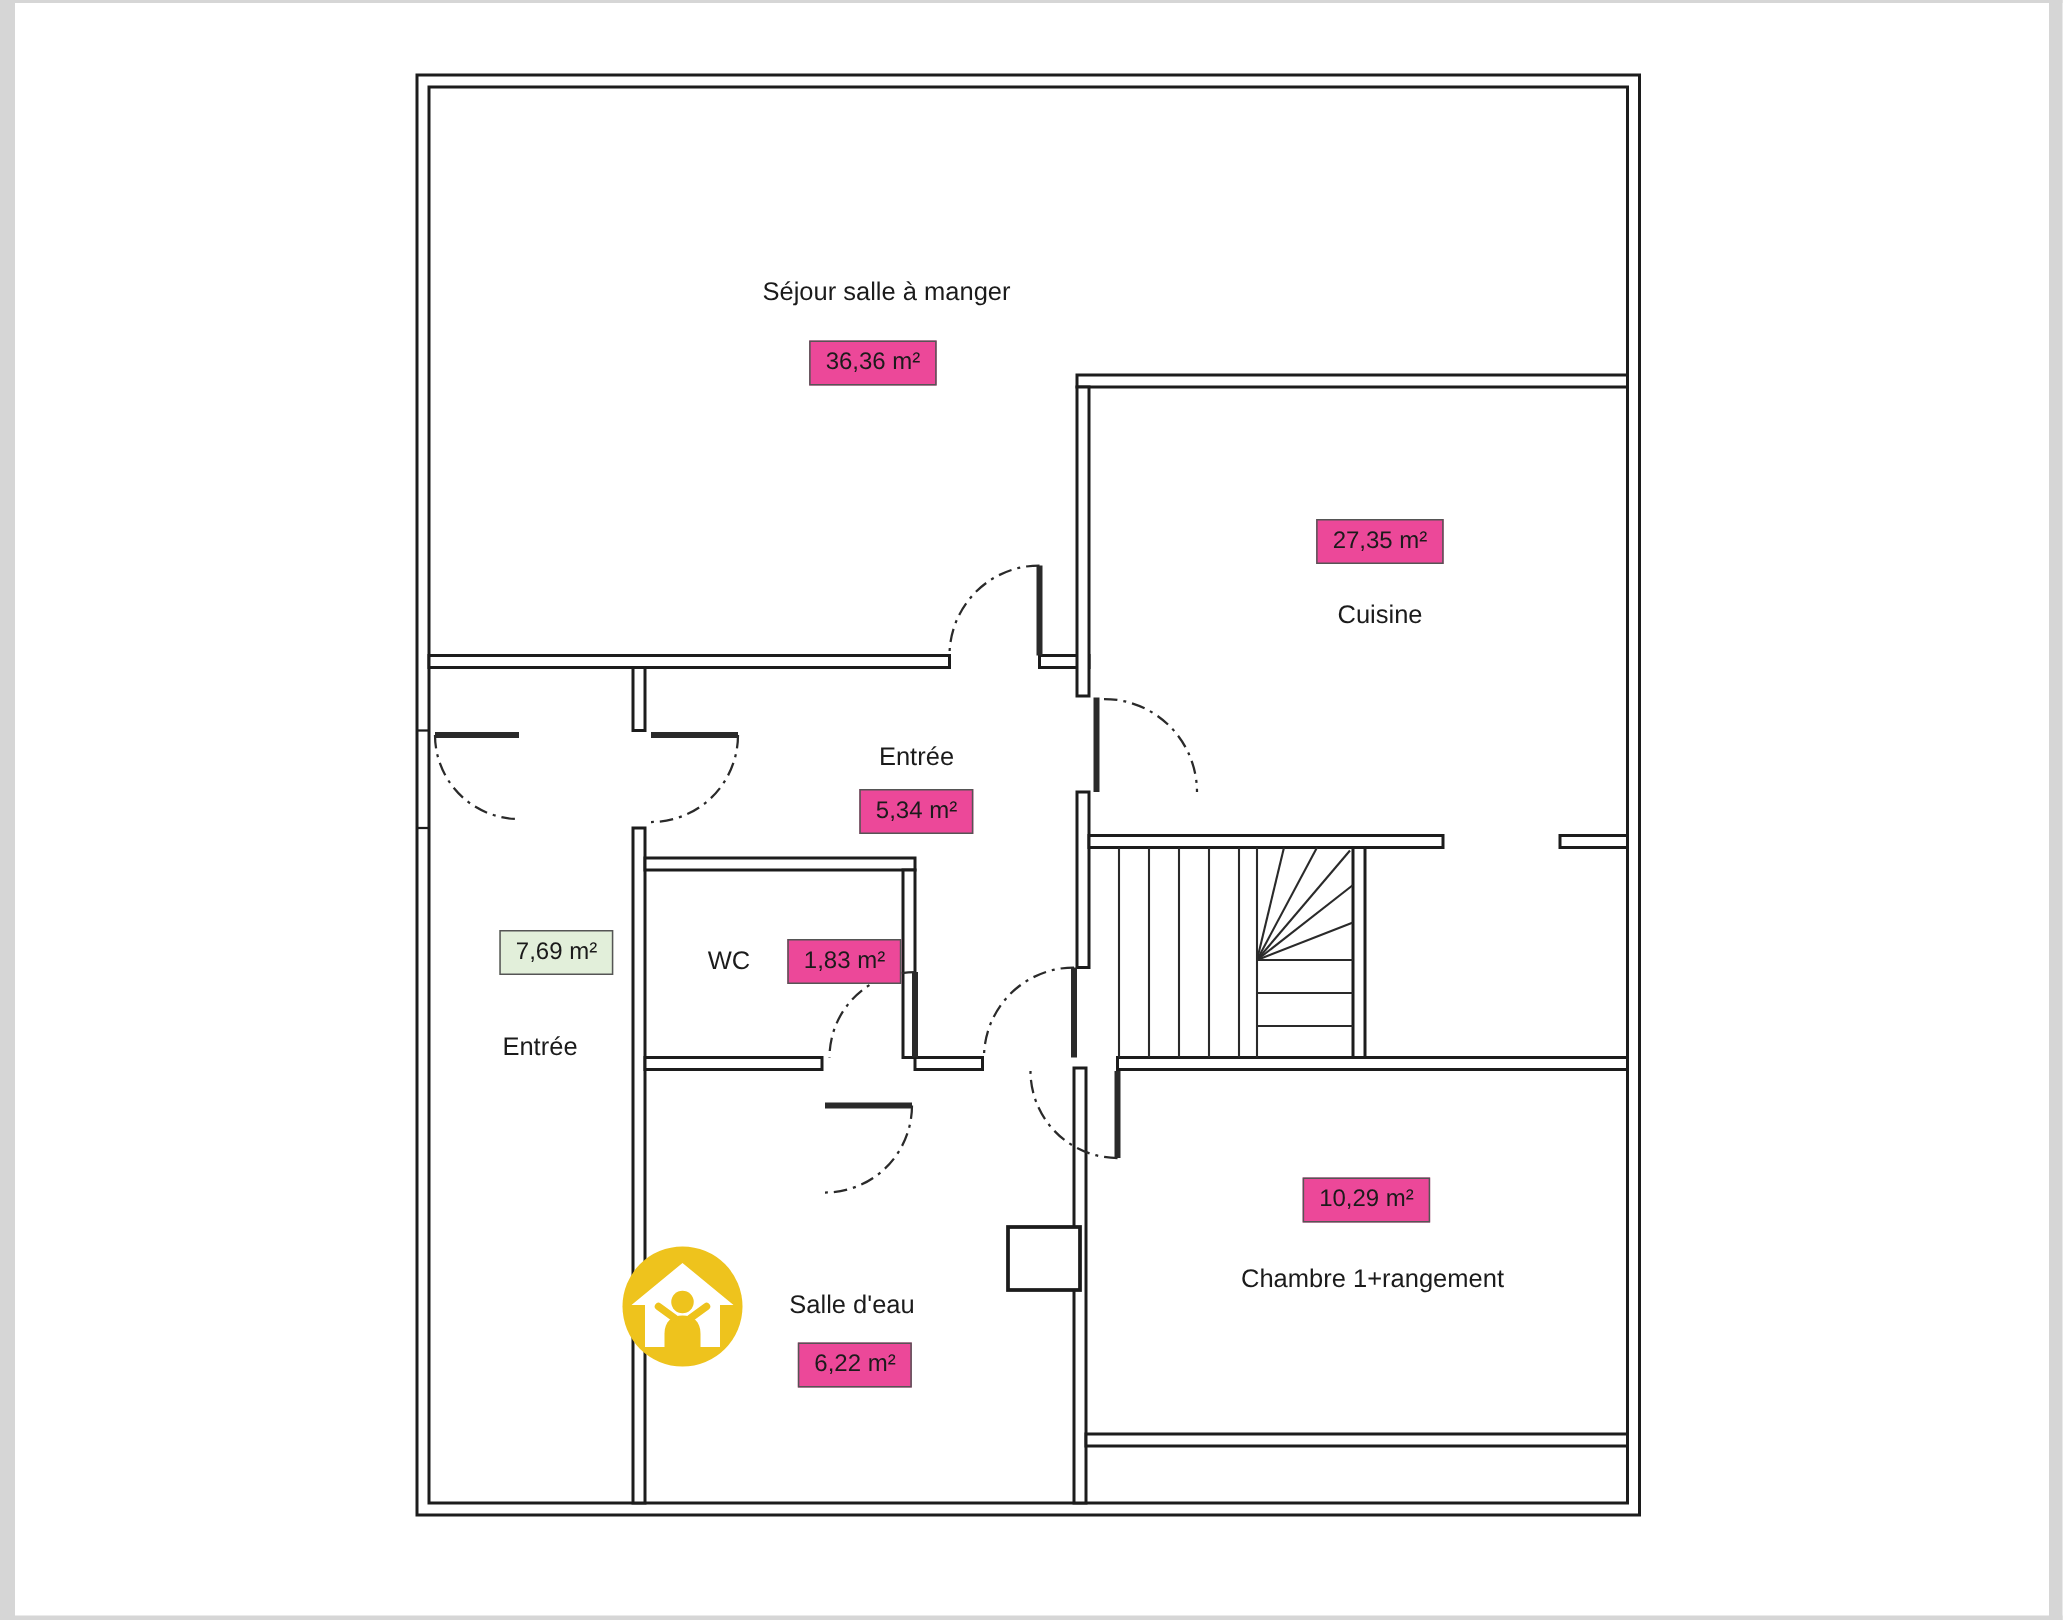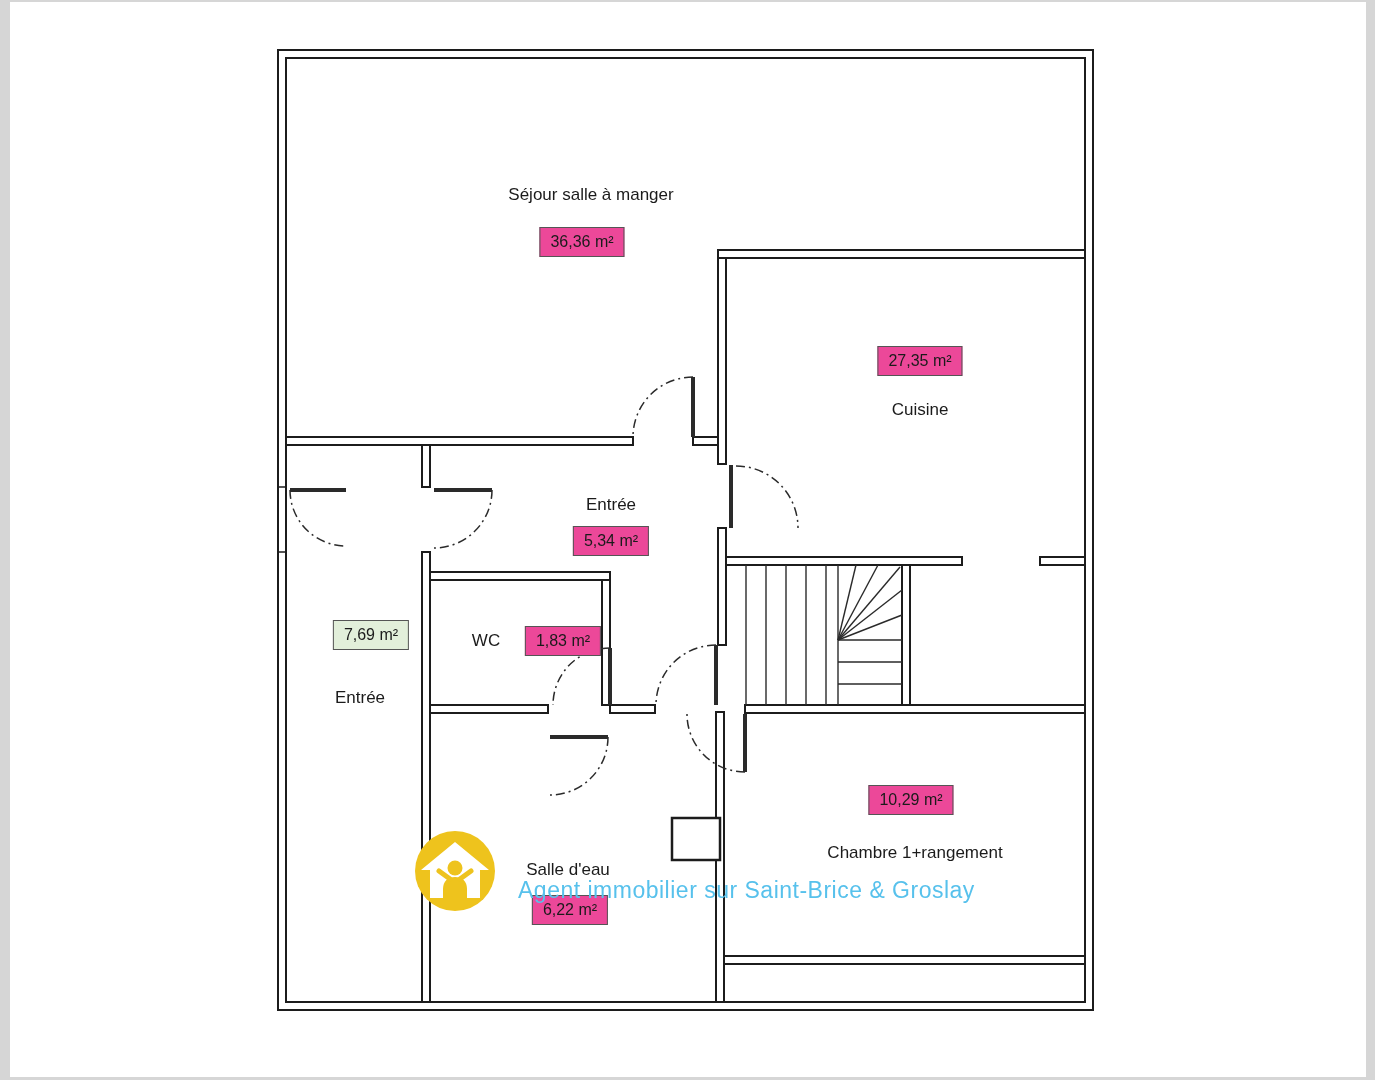--- a/index.html
+++ b/index.html
@@ -160,15 +160,14 @@
   <div class="area-badge" style="left:911px; top:800px">10,29 m²</div>
   <div class="area-badge" style="left:570px; top:910px">6,22 m²</div>
 
   <svg class="watermark-logo" viewBox="0 0 84 84">
     <circle cx="42" cy="42" r="40" fill="#eec31d"></circle>
     <path d="M42 13 L76 41 L67 41 L67 69 L17 69 L17 41 L8 41 Z" fill="#ffffff"></path>
     <circle cx="42" cy="39" r="7.5" fill="#eec31d"></circle>
     <path d="M30 69 L30 60 C30 52 35 48 42 48 C49 48 54 52 54 60 L54 69 Z" fill="#eec31d"></path>
     <path d="M37 50 L26 42 M47 50 L58 42" stroke="#eec31d" stroke-width="5" stroke-linecap="round" fill="none"></path>
   </svg>
-  <div class="watermark-text">Agent immobilier sur Saint-Brice &amp; Groslay</div>
 
 </div>
 
 </body></html>

